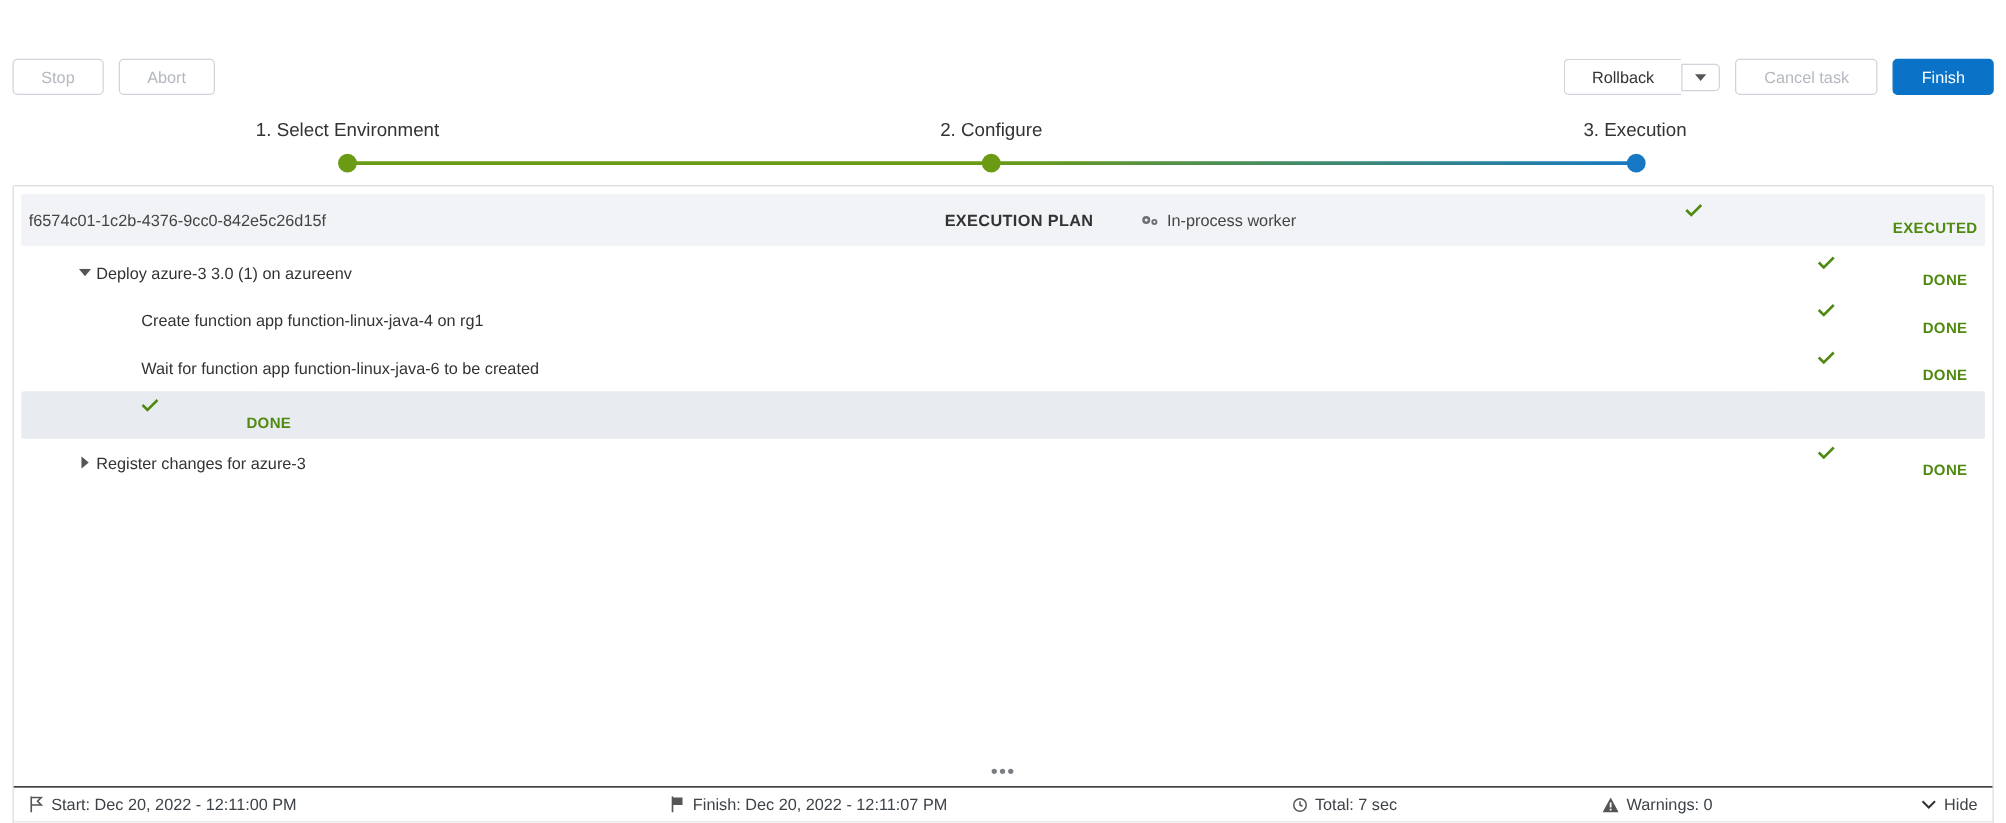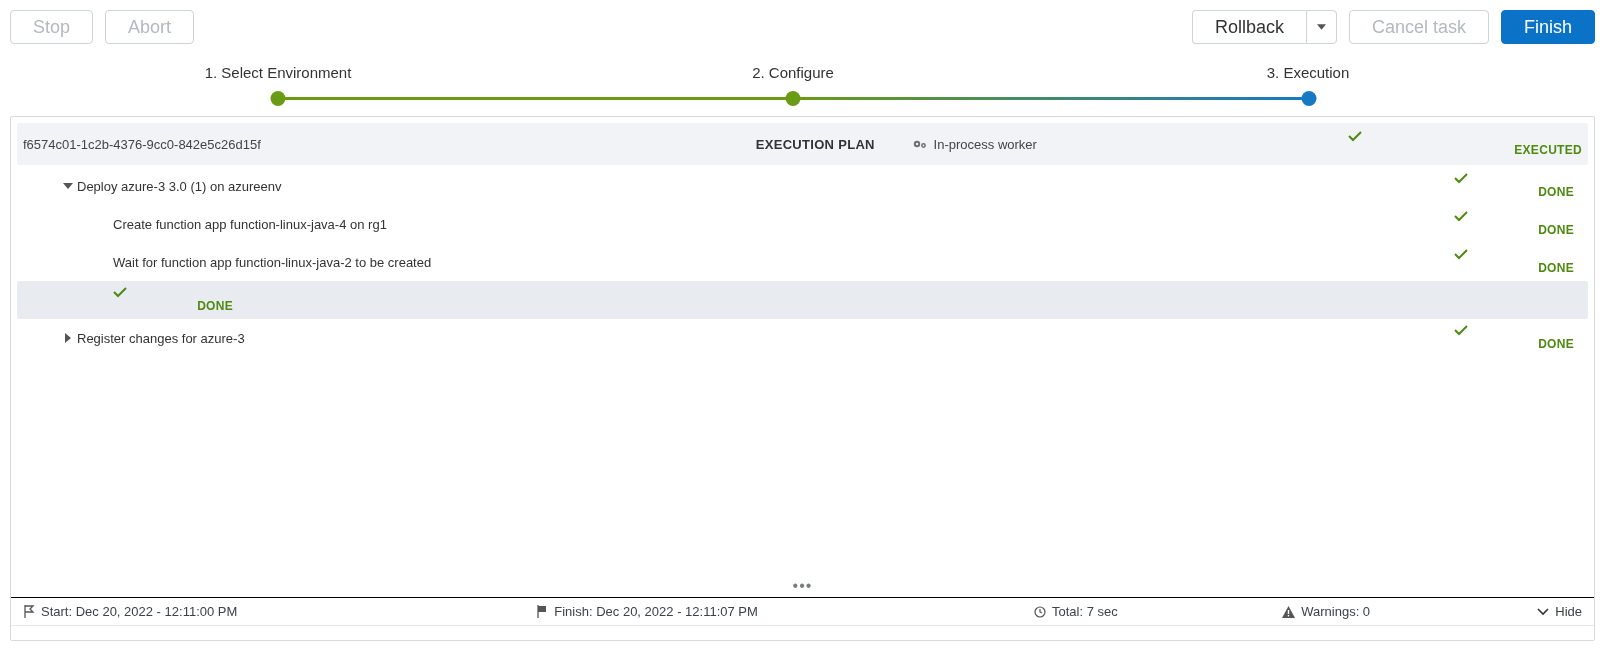--- a/index.html
+++ b/index.html
@@ -1,23 +1,23 @@
 <!DOCTYPE html>
 <html><head>
 <meta charset="utf-8">
 <style>
   *{box-sizing:border-box;margin:0;padding:0;}
   html,body{width:1605px;font-family:"Segoe UI","Helvetica Neue",Arial,sans-serif;font-size:13px;color:#333;}
   body{padding:10px;}
   .topbar{display:flex;align-items:center;gap:12px;margin-bottom:18px;}
-  .btn{border:1px solid #cfd4da;background:#fff;padding:7px 22px;border-radius:4px;font-size:18px;cursor:pointer;color:#333;line-height:1;}
+  .btn{border:1px solid #cfd4da;background:#fff;padding:7px 22px;border-radius:4px;font-size:13px;cursor:pointer;color:#333;line-height:1;margin-top:37px;}
   .btn-disabled{color:#b4b9bf;cursor:default;}
   .btn-primary{background:#0a73c7;color:#fff;border-color:#0a73c7;}
   .flex-grow{flex:1;}
-  .btn-group{display:flex;}
+  .btn-group{display:flex;align-items:center;}
   .btn-group .btn:first-child{border-radius:4px 0 0 4px;border-right:none;}
   .btn-group .btn:last-child{border-radius:0 4px 4px 0;padding:7px 10px;}
   .stepper{position:relative;height:46px;margin:0 0 8px;}
   .step-label{position:absolute;top:2px;font-size:15px;color:#333;white-space:nowrap;transform:translateX(-50%);}
   .step-label-1{left:268px;}
   .step-label-2{left:783px;}
   .step-label-3{left:1298px;}
   .step-line{position:absolute;top:35px;height:3px;}
   .line-a{left:268px;width:515px;background:#6b9b14;}
   .line-b{left:783px;width:516px;background:linear-gradient(to right,#6b9b14,#1779c3);}
@@ -131,21 +131,21 @@
         <span class="sp indent1"></span>
         <span class="tree-caret"></span>
         <span class="row-label">Create function app function-linux-java-4 on rg1</span>
         <span class="row-status"><span class="check"><svg width="14" height="11" viewBox="0 0 14 11">
               <path d="M1 5 L5 9 L13 1" stroke="#4f8a10" stroke-width="2" fill="none"></path>
             </svg></span><span class="st">DONE</span></span>
       </div>
       <div class="row">
         <span class="sp indent1"></span>
         <span class="tree-caret"></span>
-        <span class="row-label">Wait for function app function-linux-java-2 to be created</span>
+        <span class="row-label">Wait for function app function-linux-java-6 to be created</span>
         <span class="row-status"><span class="check"><svg width="14" height="11" viewBox="0 0 14 11">
               <path d="M1 5 L5 9 L13 1" stroke="#4f8a10" stroke-width="2" fill="none"></path>
             </svg></span><span class="st">DONE</span></span>
       </div>
       <div class="row row-highlight">
         <span class="sp indent1"></span>
         <span class="tree-caret"></span>
         <span class="row-status"><span class="check"><svg width="14" height="11" viewBox="0 0 14 11">
               <path d="M1 5 L5 9 L13 1" stroke="#4f8a10" stroke-width="2" fill="none"></path>
             </svg></span><span class="st">DONE</span></span>

